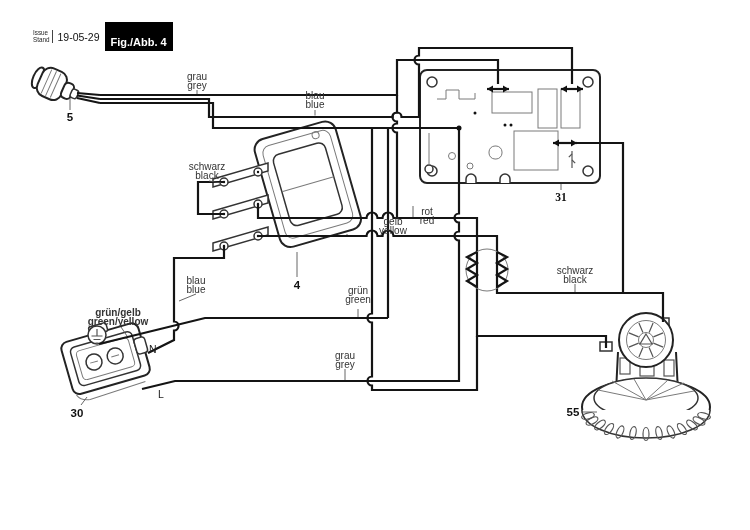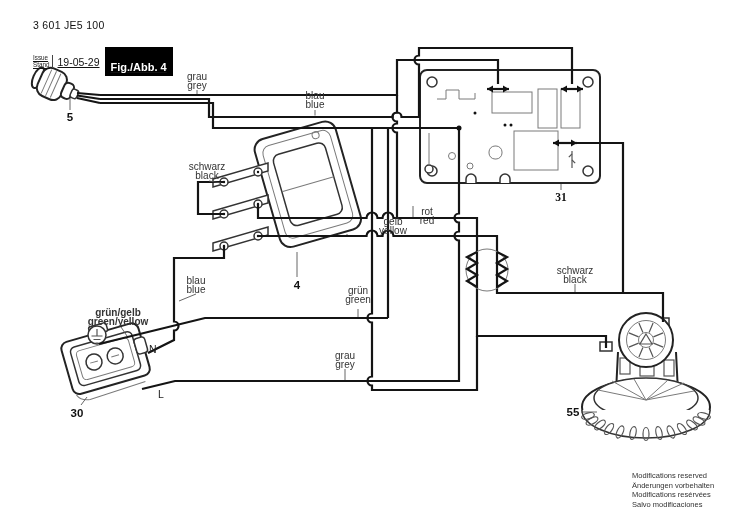--- a/index.html
+++ b/index.html
@@ -15,21 +15,21 @@
   .ld {stroke:#555;stroke-width:0.9;fill:none;}
   .dot{fill:#111;stroke:none;}
   .tri{fill:#111;stroke:none;}
   
   .wl{position:absolute;transform:translateX(-50%);text-align:center;font-size:10px;
       line-height:8.6px;color:#333;white-space:nowrap;}
   .ref{position:absolute;transform:translateX(-50%);font-size:11.5px;font-weight:bold;color:#111;}
   .term{position:absolute;font-size:10.5px;color:#222;}
   .hdr{position:absolute;left:33px;top:19px;color:#111;}
   .hdr .pn{font-size:10.5px;letter-spacing:0.3px;}
-  .hdr .row{display:flex;align-items:center;margin-top:16px;text-decoration:underline;}
+  .hdr .row{display:flex;align-items:center;margin-top:3px;}
   .hdr .iss{font-size:6.3px;line-height:6.8px;color:#222;padding-right:3px;
             border-right:1px solid #444;margin-right:4px;}
   .hdr .date{font-size:10.5px;margin-right:5px;}
   .badge{background:#000;color:#fff;font-size:11px;font-weight:bold;padding:14px 6px 3px 6px;}
   .footer{position:absolute;left:632px;top:471px;font-size:7.5px;line-height:9.6px;color:#333;}
 </style>
 </head>
 <body>
 
 <div class="canvas">
@@ -200,21 +200,20 @@
       <path class="ld" d="M121,327 L127,336"></path>
       <path class="ld" d="M70,98 V110"></path>
       <path class="ld" d="M297,252 V277"></path>
       <path class="ld" d="M81,405 L87,397"></path>
       <path class="ld" d="M561,184 V190"></path>
       <path class="ld" d="M581,412 H597"></path>
     </g>
   </svg>
 
   <div class="hdr">
-    <div class="pn">3 601 JE5 100</div>
     <div class="row">
       <div class="iss">
         <div>Issue</div>
         <div>Stand</div>
       </div>
       <div class="date">19-05-29</div>
       <div class="badge">Fig./Abb. 4</div>
     </div>
   </div>
 
@@ -261,20 +260,14 @@
 
   <div class="term" style="left:149px;top:343px;">N</div>
   <div class="term" style="left:158px;top:388px;">L</div>
 
   <div class="ref" style="left:70px;top:111px;">5</div>
   <div class="ref" style="left:297px;top:279px;">4</div>
   <div class="ref" style="left:77px;top:407px;">30</div>
   <div class="ref" style="left:561px;top:191px;font-family:Liberation Serif, serif;">31</div>
   <div class="ref" style="left:573px;top:406px;">55</div>
 
-  <div class="footer">
-    <div>Modifications reserved</div>
-    <div>Änderungen vorbehalten</div>
-    <div>Modifications resérvées</div>
-    <div>Salvo modificaciones</div>
-  </div>
 
 </div>
 
 </body></html>

